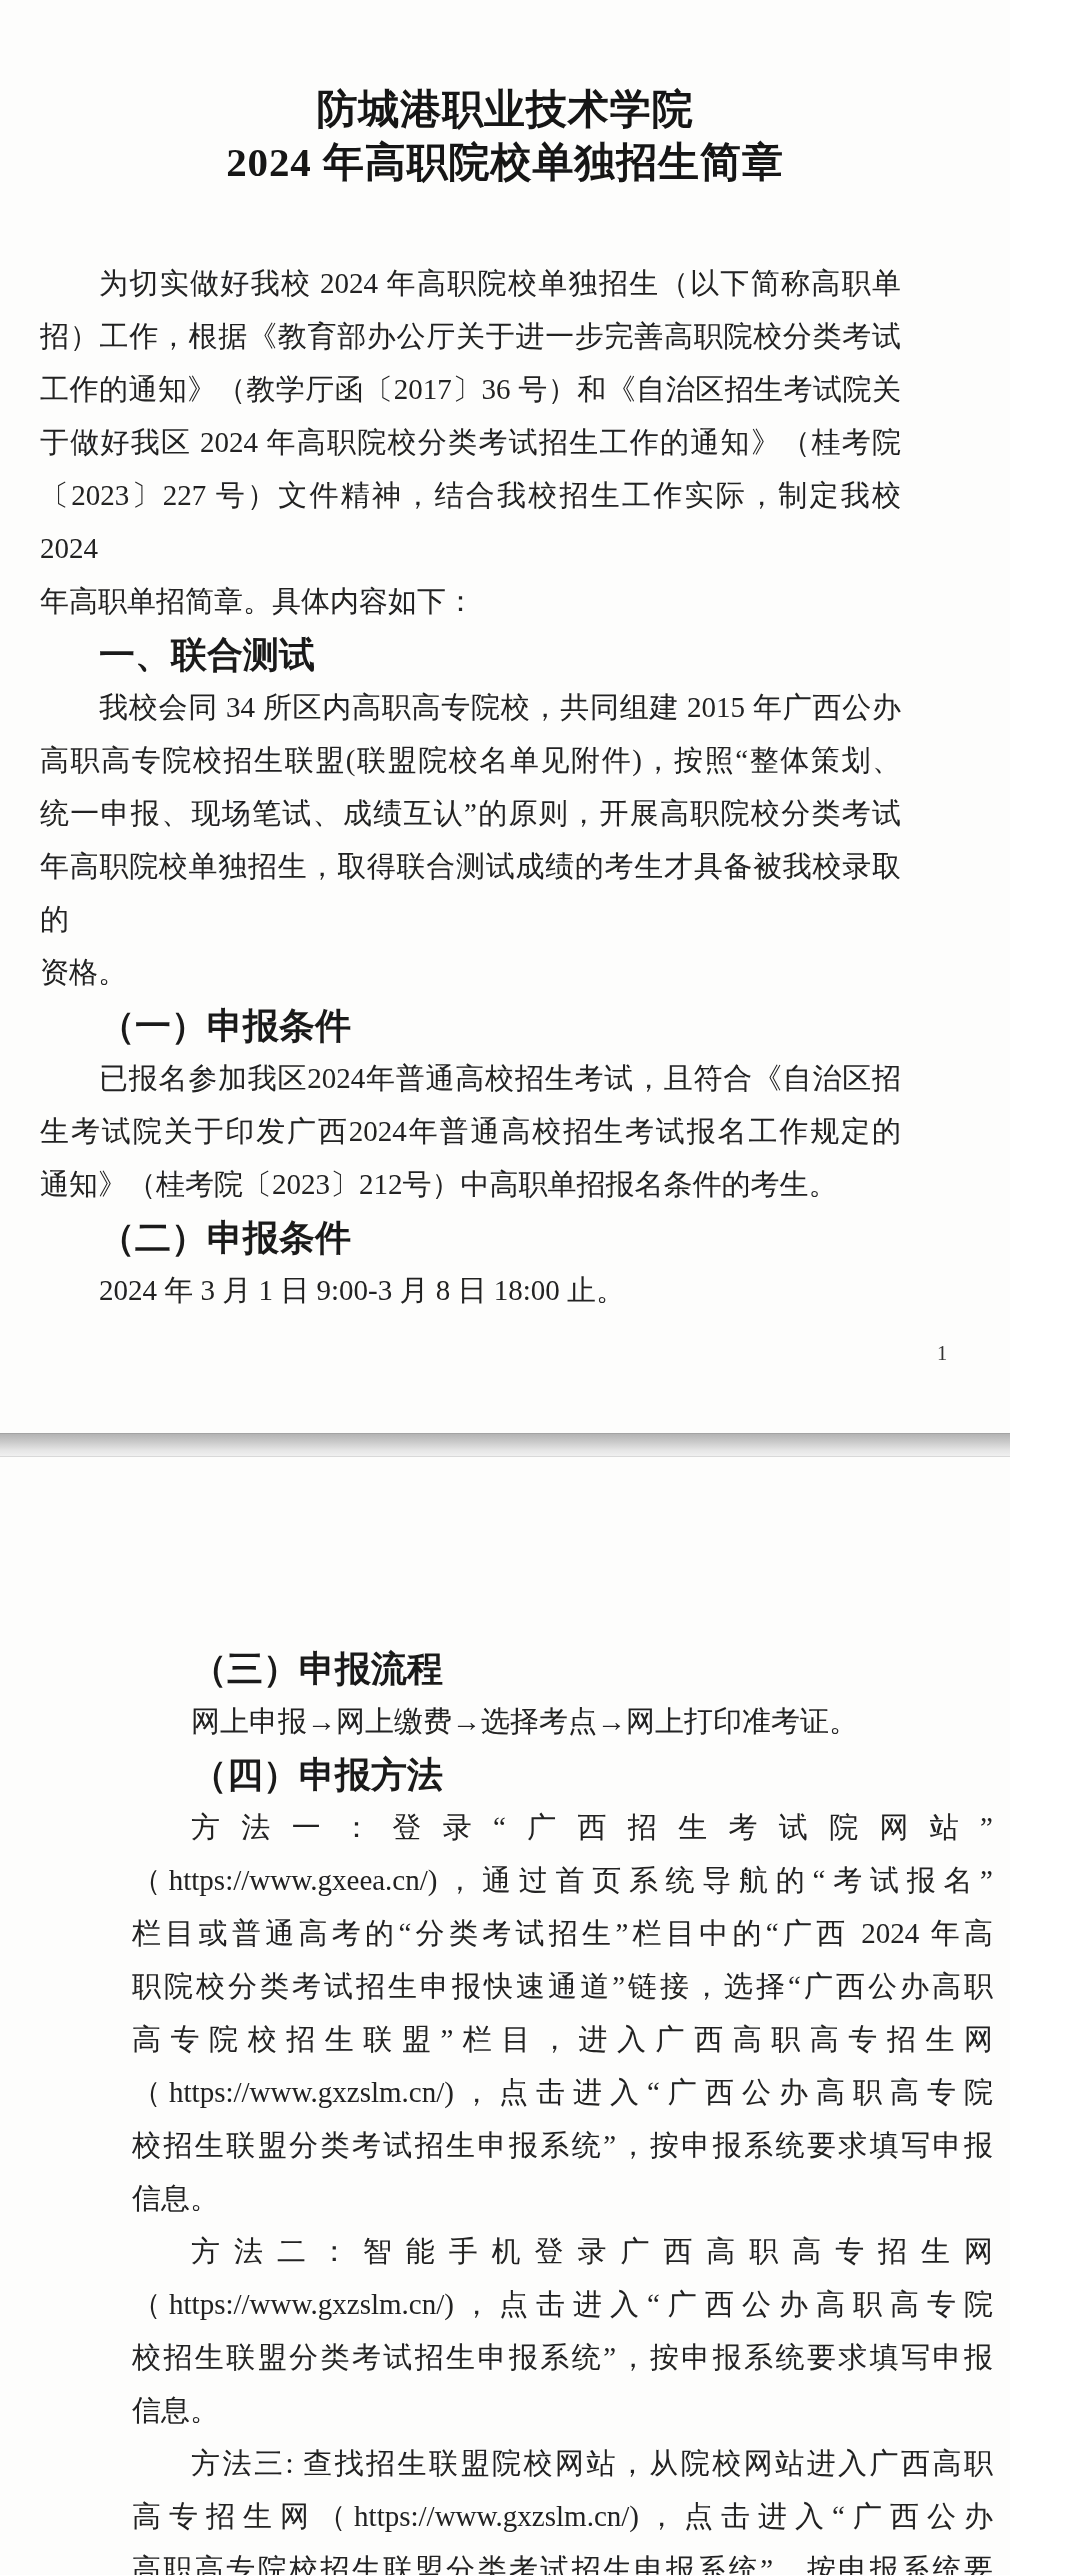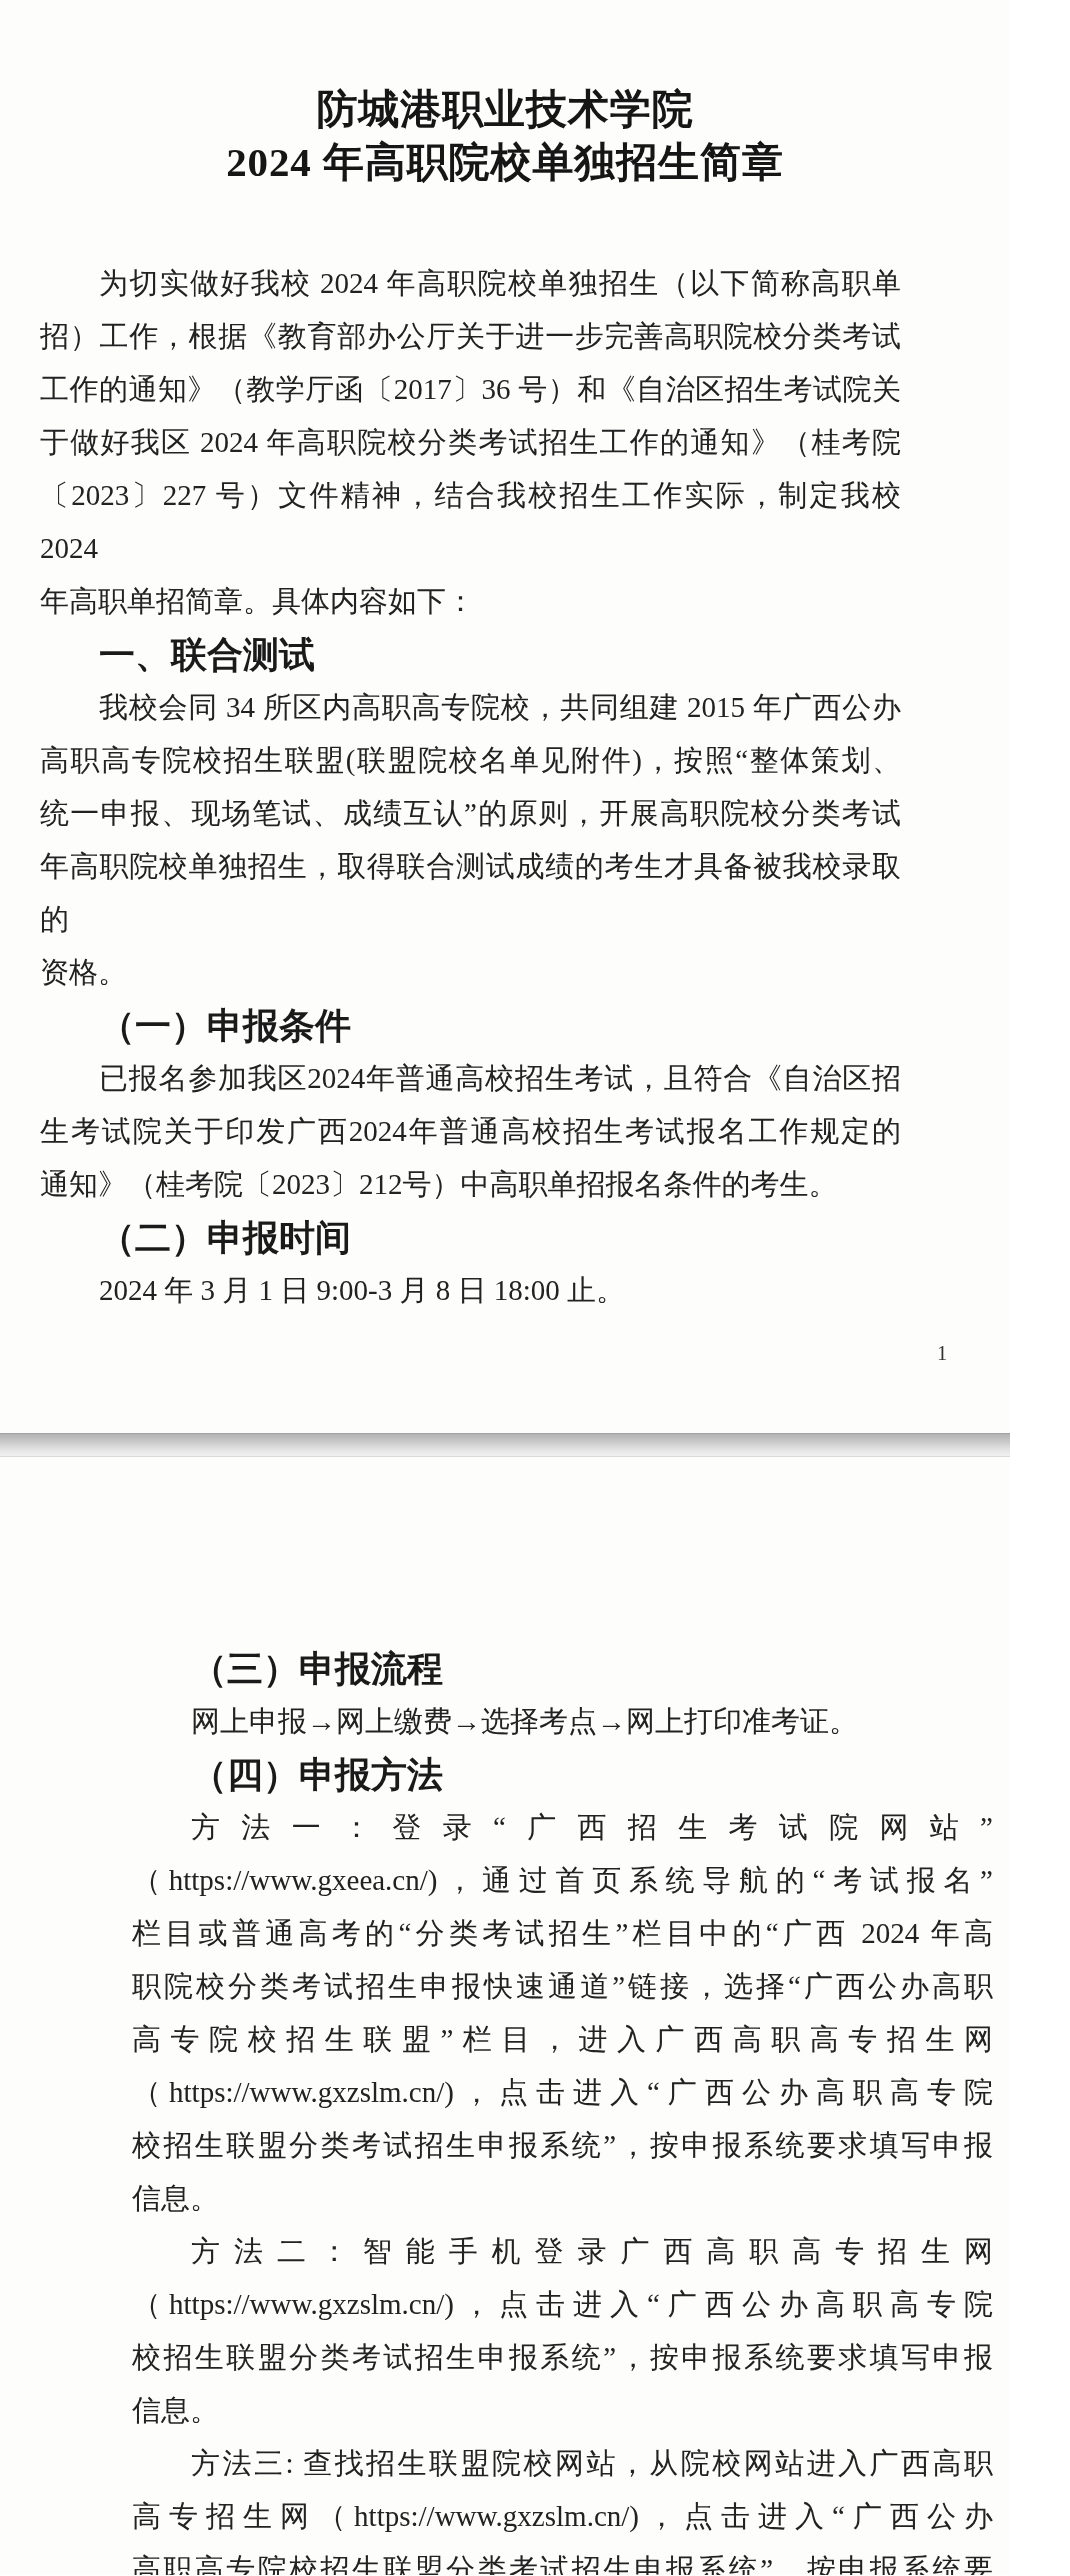--- a/index.html
+++ b/index.html
@@ -90,21 +90,21 @@
         <div class="line b ind">一、联合测试</div>
         <div class="line ind just">我校会同 34 所区内高职高专院校，共同组建 2015 年广西公办</div>
         <div class="line just">高职高专院校招生联盟(联盟院校名单见附件)，按照“整体策划、</div>
         <div class="line just">统一申报、现场笔试、成绩互认”的原则，开展高职院校分类考试</div>
         <div class="line just">年高职院校单独招生，取得联合测试成绩的考生才具备被我校录取的</div>
         <div class="line">资格。</div>
         <div class="line b ind">（一）申报条件</div>
         <div class="line ind just">已报名参加我区2024年普通高校招生考试，且符合《自治区招</div>
         <div class="line just">生考试院关于印发广西2024年普通高校招生考试报名工作规定的</div>
         <div class="line">通知》（桂考院〔2023〕212号）中高职单招报名条件的考生。</div>
-        <div class="line b ind">（二）申报时间</div>
+        <div class="line b ind">（二）申报条件</div>
         <div class="line ind">2024 年 3 月 1 日 9:00-3 月 8 日 18:00 止。</div>
       </div>
     <div class="page-number">1</div>
   </div>
 
   <div class="page-separator"></div>
 
   <div class="page page-2">
     <div class="content">
         <div class="line b ind">（三）申报流程</div>

